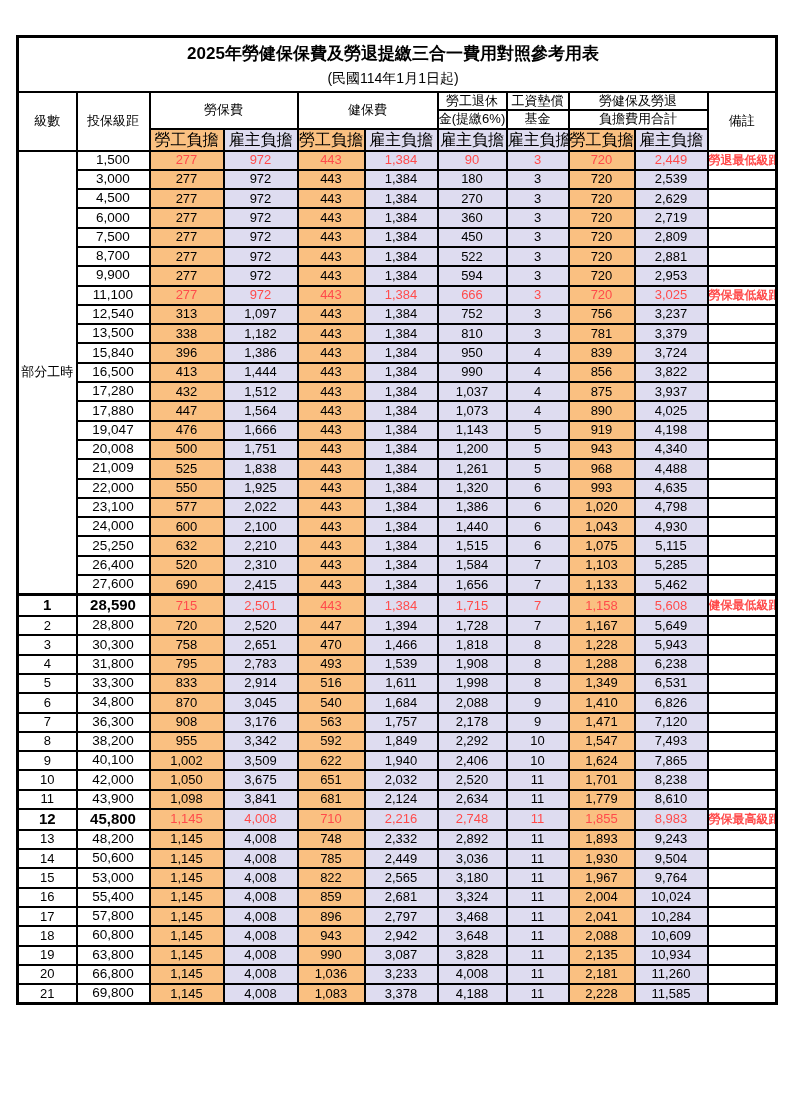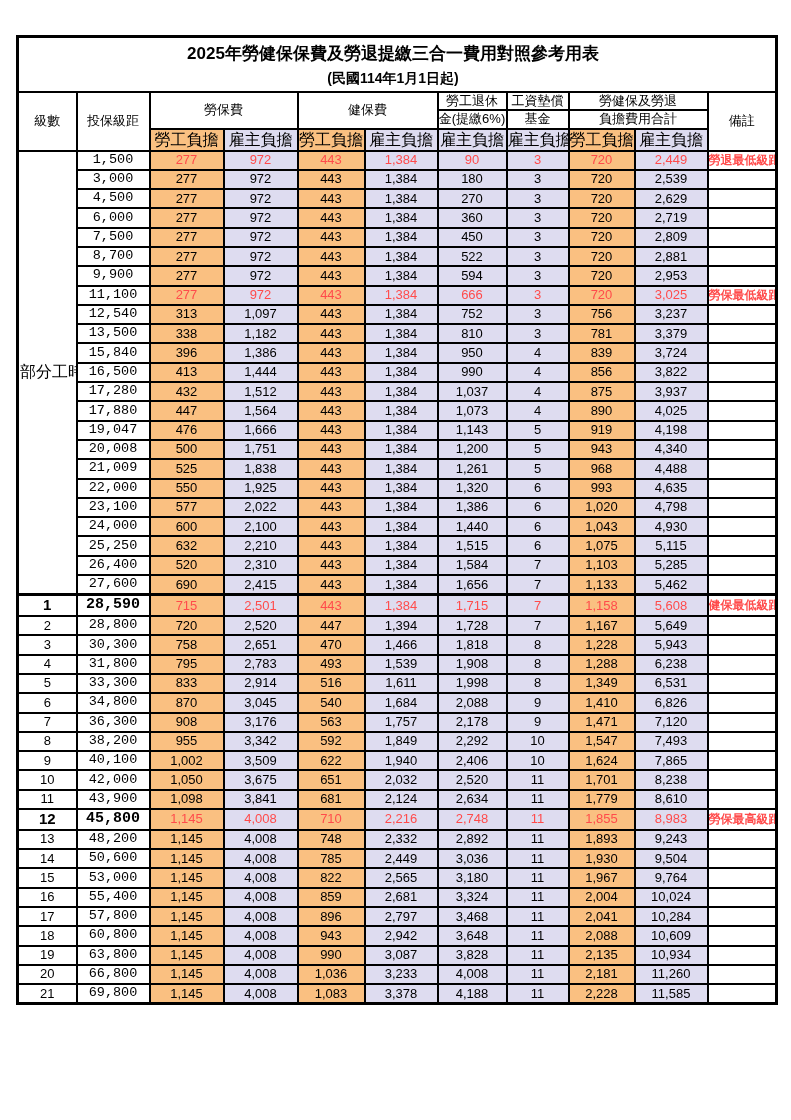--- a/index.html
+++ b/index.html
@@ -20,29 +20,29 @@
     border:3px solid var(--line);
   }
   td,th{
     border:2px solid var(--line);
     text-align:center;vertical-align:middle;
     padding:0;overflow:hidden;white-space:nowrap;
     font-size:13px;line-height:1.25;
   }
   .title-cell{padding:2px 8px 3px 0;}
   .title-line1{font-size:17px;font-weight:700;line-height:28px;}
-  .title-line2{font-size:14px;font-weight:700;line-height:20px;}
+  .title-line2{font-size:14px;font-weight:400;line-height:20px;}
   .hdr{font-size:13px;font-weight:500;height:15px;}
   .hdr-sub{font-size:16px;font-weight:500;height:20px;}
   .emp{background:var(--orange);}
   .er{background:var(--lav);}
   tbody td{height:17.3px;}
   .lvl{font-size:13px;}
-  .part-time{font-size:16px;letter-spacing:0px;padding:4px 1px;}
-  .bracket{font-size:13.5px;font-family:Liberation Mono, monospace;}
+  .part-time{font-size:13px;letter-spacing:0px;padding:4px 1px;}
+  .bracket{font-size:13.5px;}
   .remark{font-size:12px;font-weight:700;letter-spacing:0px;}
   tr.red-row td.val, tr.red-row td.remark{color:var(--red);}
   tr.big-row td.lvl, tr.big-row td.bracket{font-weight:700;font-size:15px;}
   tr.level-start td{border-top-width:3px;}
 </style>
 </head>
 <body>
 
 <table class="sheet">
   <colgroup>

